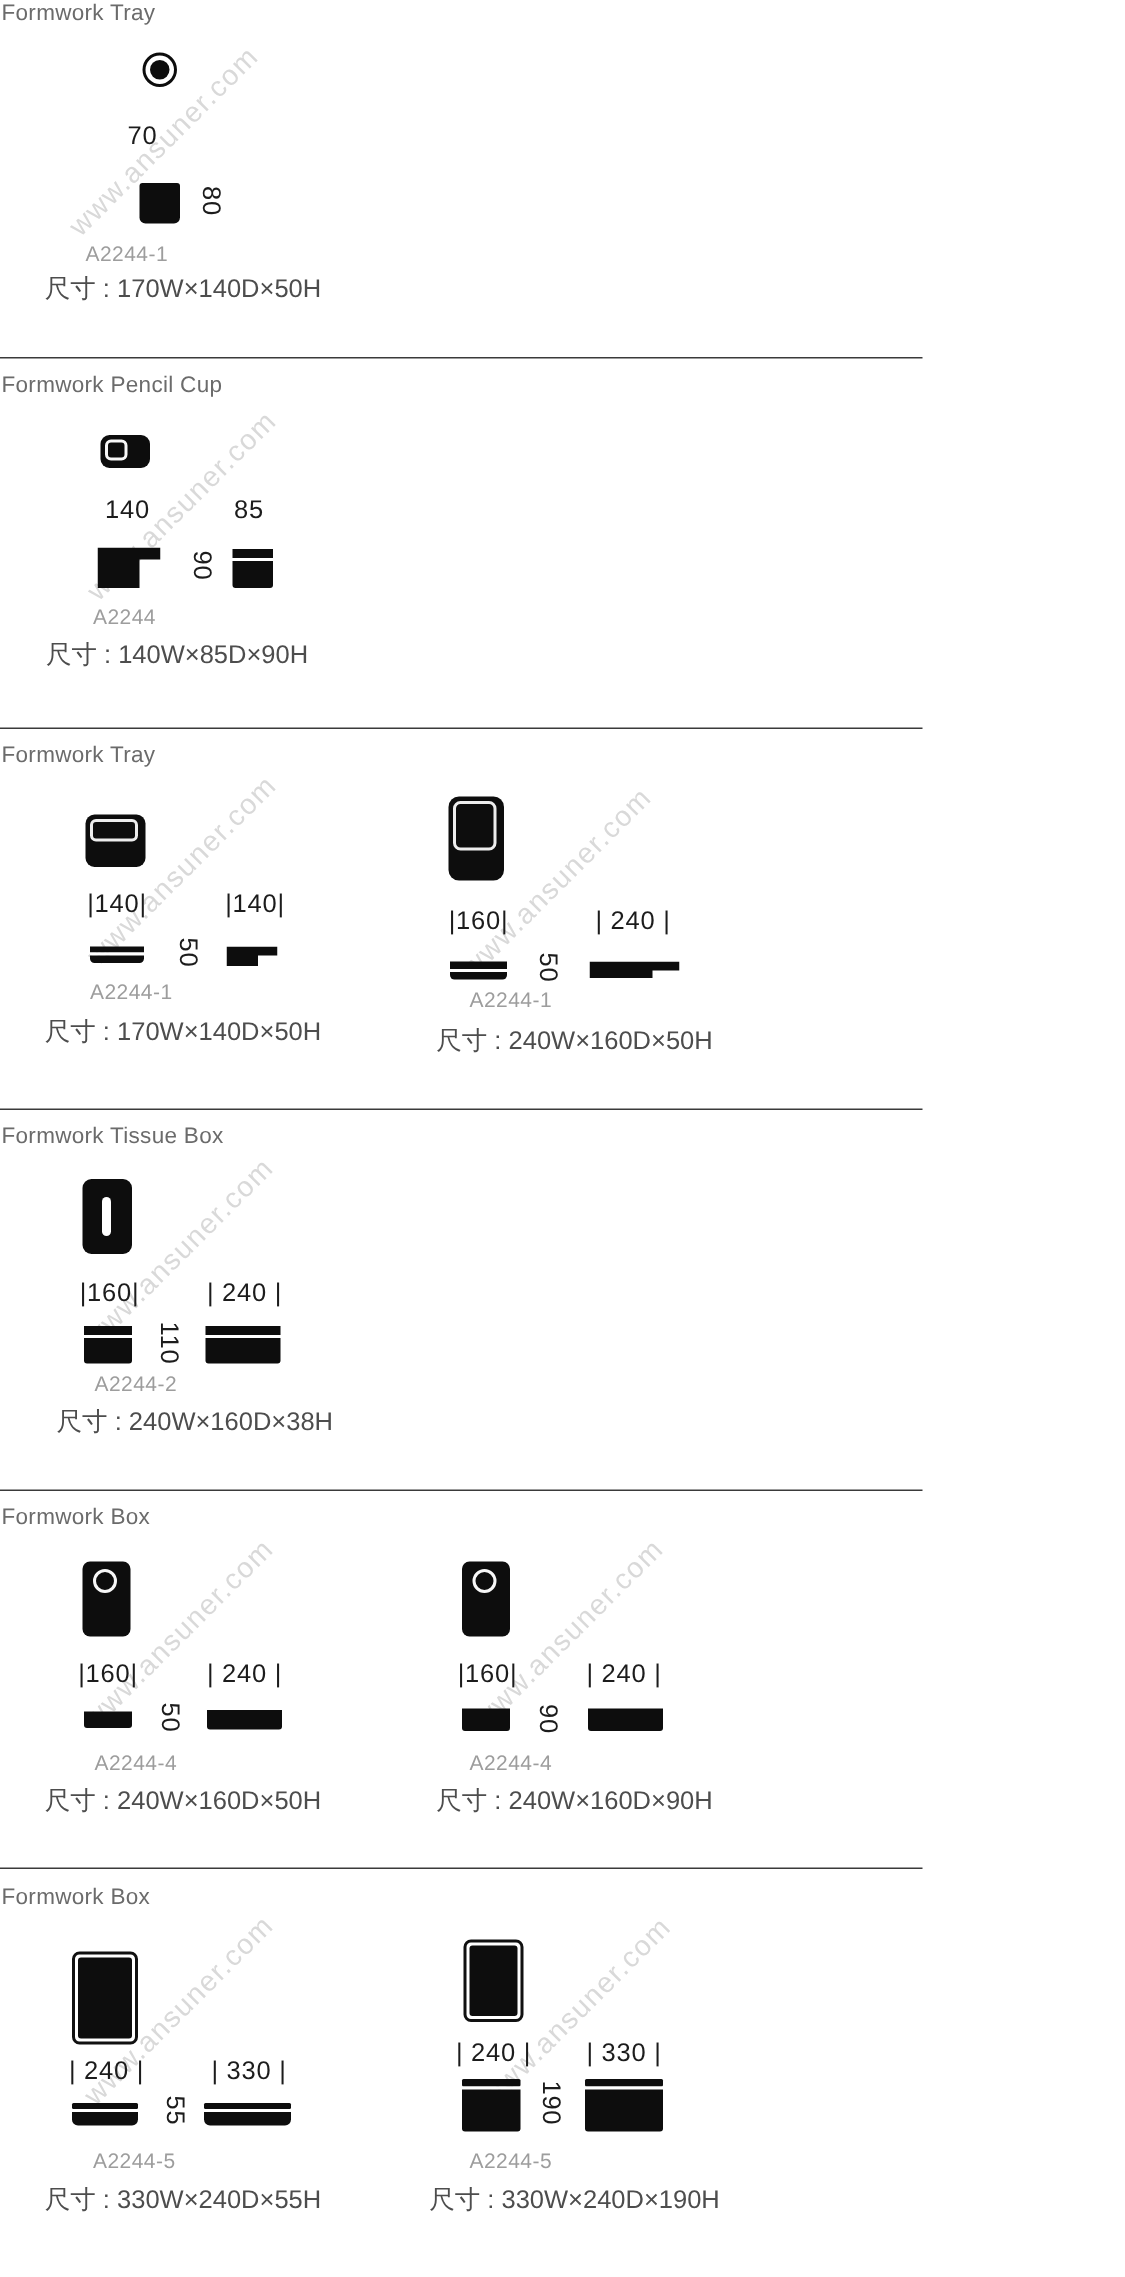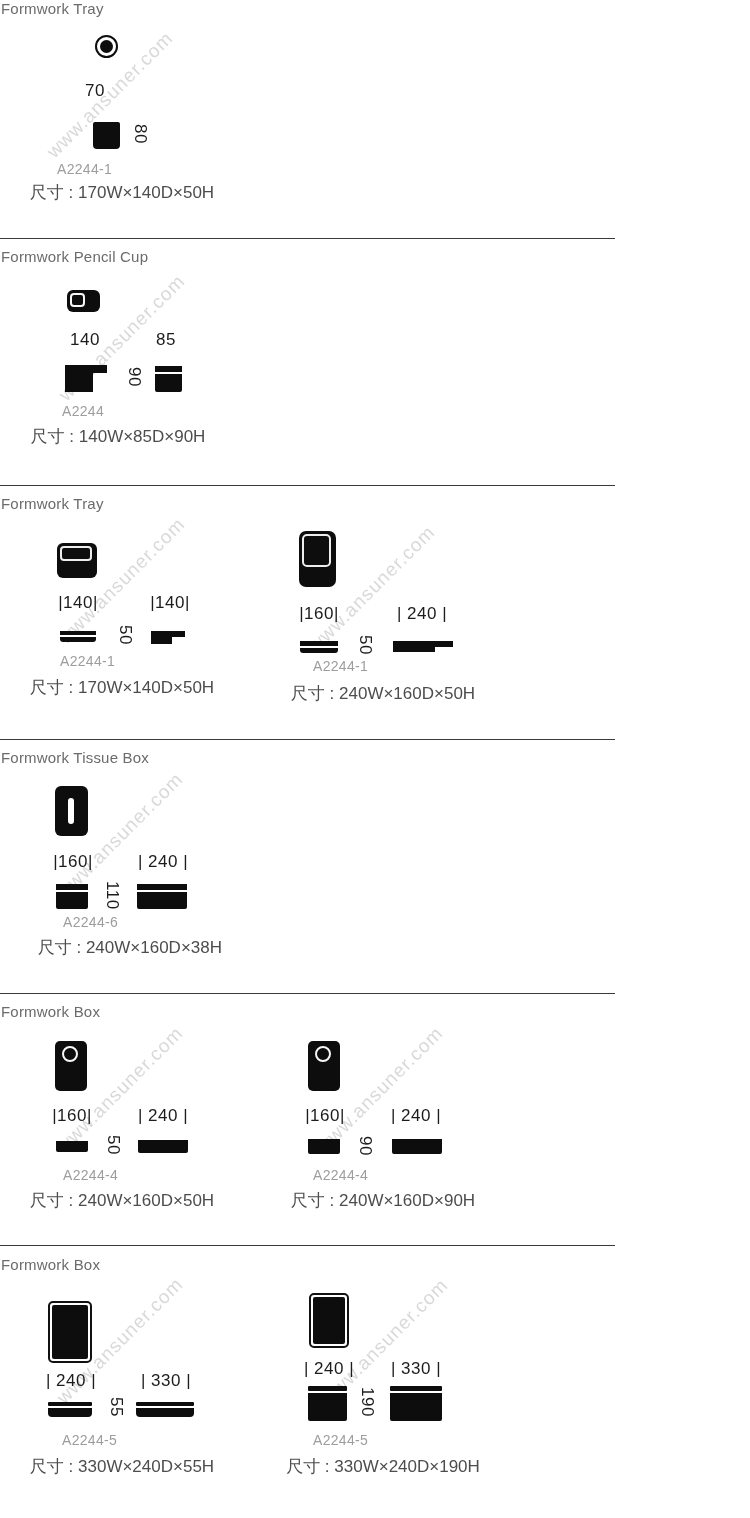--- a/index.html
+++ b/index.html
@@ -138,21 +138,21 @@
         <div class="b" style="height:6px;"></div>
         <div class="gap" style="height:2px;"></div>
         <div class="b" style="height:17px;border-radius:0 0 2px 2px;"></div>
       </div>
       <div class="vnum" style="left:102px;top:141px;">110</div>
       <div class="stack" style="left:137px;top:144px;width:50px;">
         <div class="b" style="height:6px;"></div>
         <div class="gap" style="height:2px;"></div>
         <div class="b" style="height:17px;border-radius:0 0 2px 2px;"></div>
       </div>
-      <div class="model" style="left:63px;top:174px;width:120px;">A2244-6</div>
+      <div class="model" style="left:63px;top:174px;width:120px;">A2244-2</div>
       <div class="dims" style="left:22px;top:196px;width:200px;text-align:right;">尺寸 : 240W×160D×38H</div>
     </div>
   </div>
 
   <div class="section ruled" id="s5" style="top:993px;height:252px;">
     <div class="title" style="top:9px;">Formwork Box</div>
     <div class="wm" style="left:35px;top:85px;">www.ansuner.com</div>
     <div class="wm" style="left:295px;top:85px;">www.ansuner.com</div>
 
     <div>

